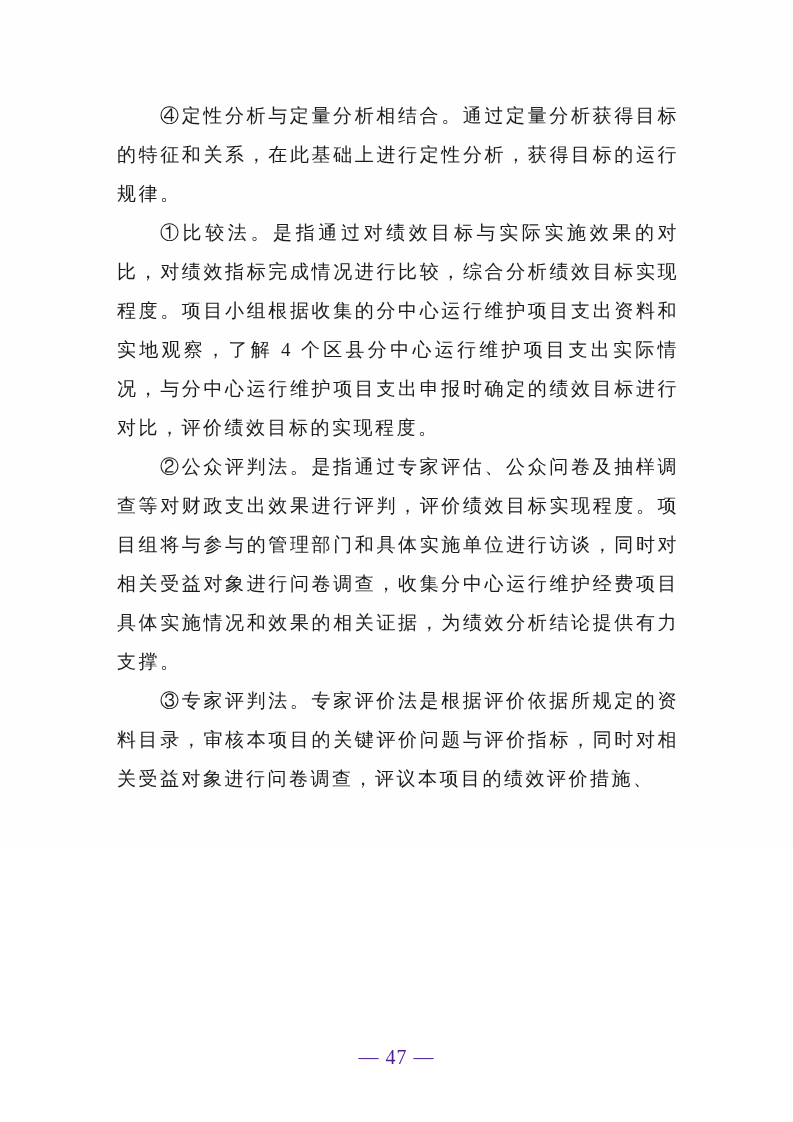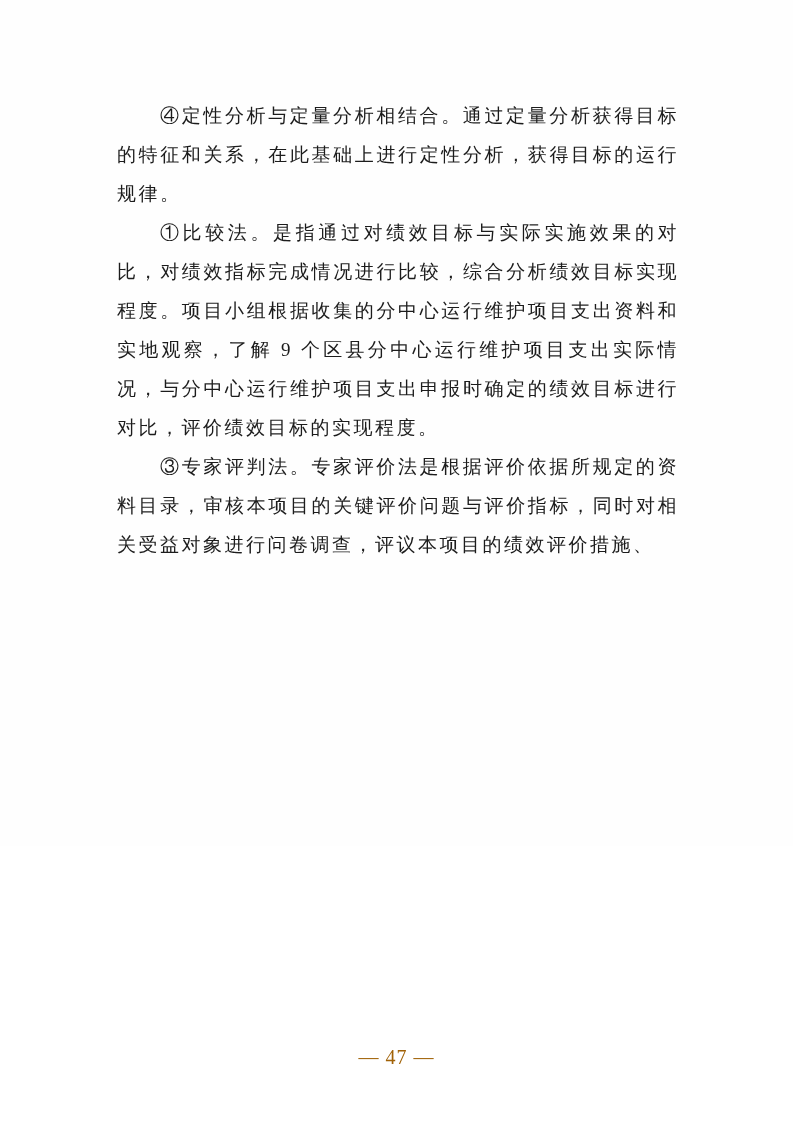--- a/index.html
+++ b/index.html
@@ -41,31 +41,32 @@
     position: absolute;
     left: 0;
     top: 1046px;
     width: 793px;
     text-align: center;
   }
   .page-number {
     font-family: "Liberation Serif", "DejaVu Serif", serif;
     font-size: 20px;
     letter-spacing: 1px;
-    color: #a16207;
+    color: #4c1d95;
   }
 </style>
 </head>
 <body>
 
 <div class="page">
 
   <div class="content">
     <p>④定性分析与定量分析相结合。通过定量分析获得目标的特征和关系，在此基础上进行定性分析，获得目标的运行规律。</p>
-    <p>①比较法。是指通过对绩效目标与实际实施效果的对比，对绩效指标完成情况进行比较，综合分析绩效目标实现程度。项目小组根据收集的分中心运行维护项目支出资料和实地观察，了解 9 个区县分中心运行维护项目支出实际情况，与分中心运行维护项目支出申报时确定的绩效目标进行对比，评价绩效目标的实现程度。</p>
+    <p>①比较法。是指通过对绩效目标与实际实施效果的对比，对绩效指标完成情况进行比较，综合分析绩效目标实现程度。项目小组根据收集的分中心运行维护项目支出资料和实地观察，了解 4 个区县分中心运行维护项目支出实际情况，与分中心运行维护项目支出申报时确定的绩效目标进行对比，评价绩效目标的实现程度。</p>
+    <p>②公众评判法。是指通过专家评估、公众问卷及抽样调查等对财政支出效果进行评判，评价绩效目标实现程度。项目组将与参与的管理部门和具体实施单位进行访谈，同时对相关受益对象进行问卷调查，收集分中心运行维护经费项目具体实施情况和效果的相关证据，为绩效分析结论提供有力支撑。</p>
     <p>③专家评判法。专家评价法是根据评价依据所规定的资料目录，审核本项目的关键评价问题与评价指标，同时对相关受益对象进行问卷调查，评议本项目的绩效评价措施、</p>
   </div>
 
   <div class="page-footer">
     <span class="page-number">— 47 —</span>
   </div>
 
 </div>
 
 </body></html>

